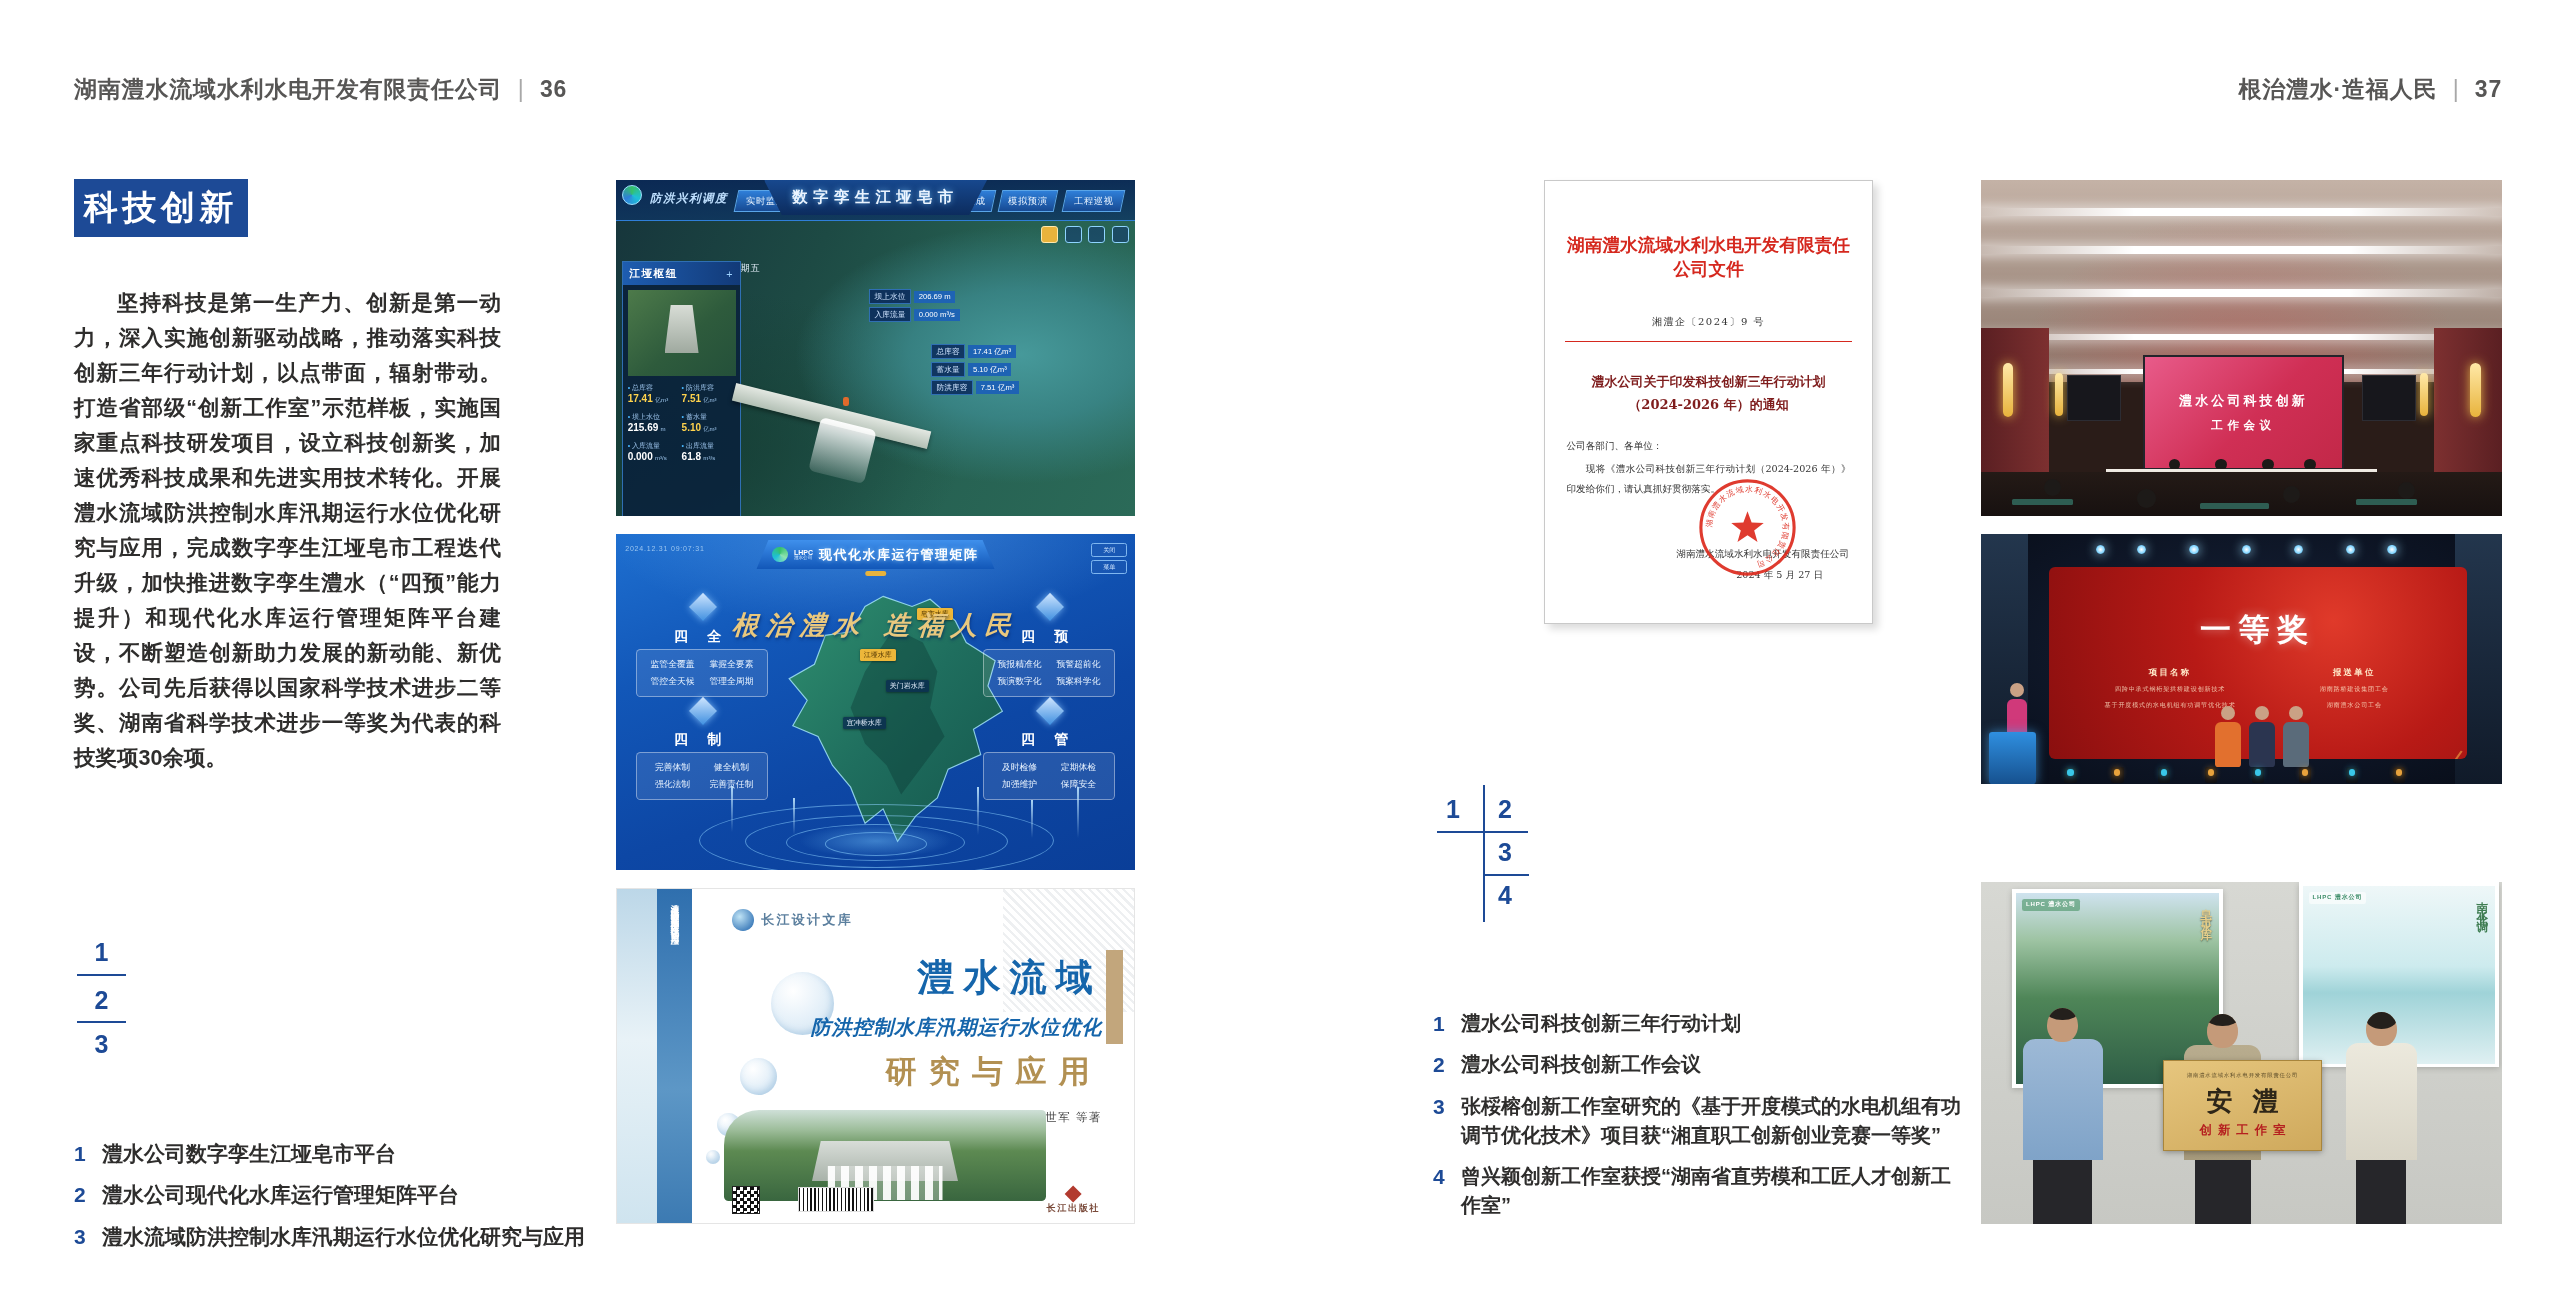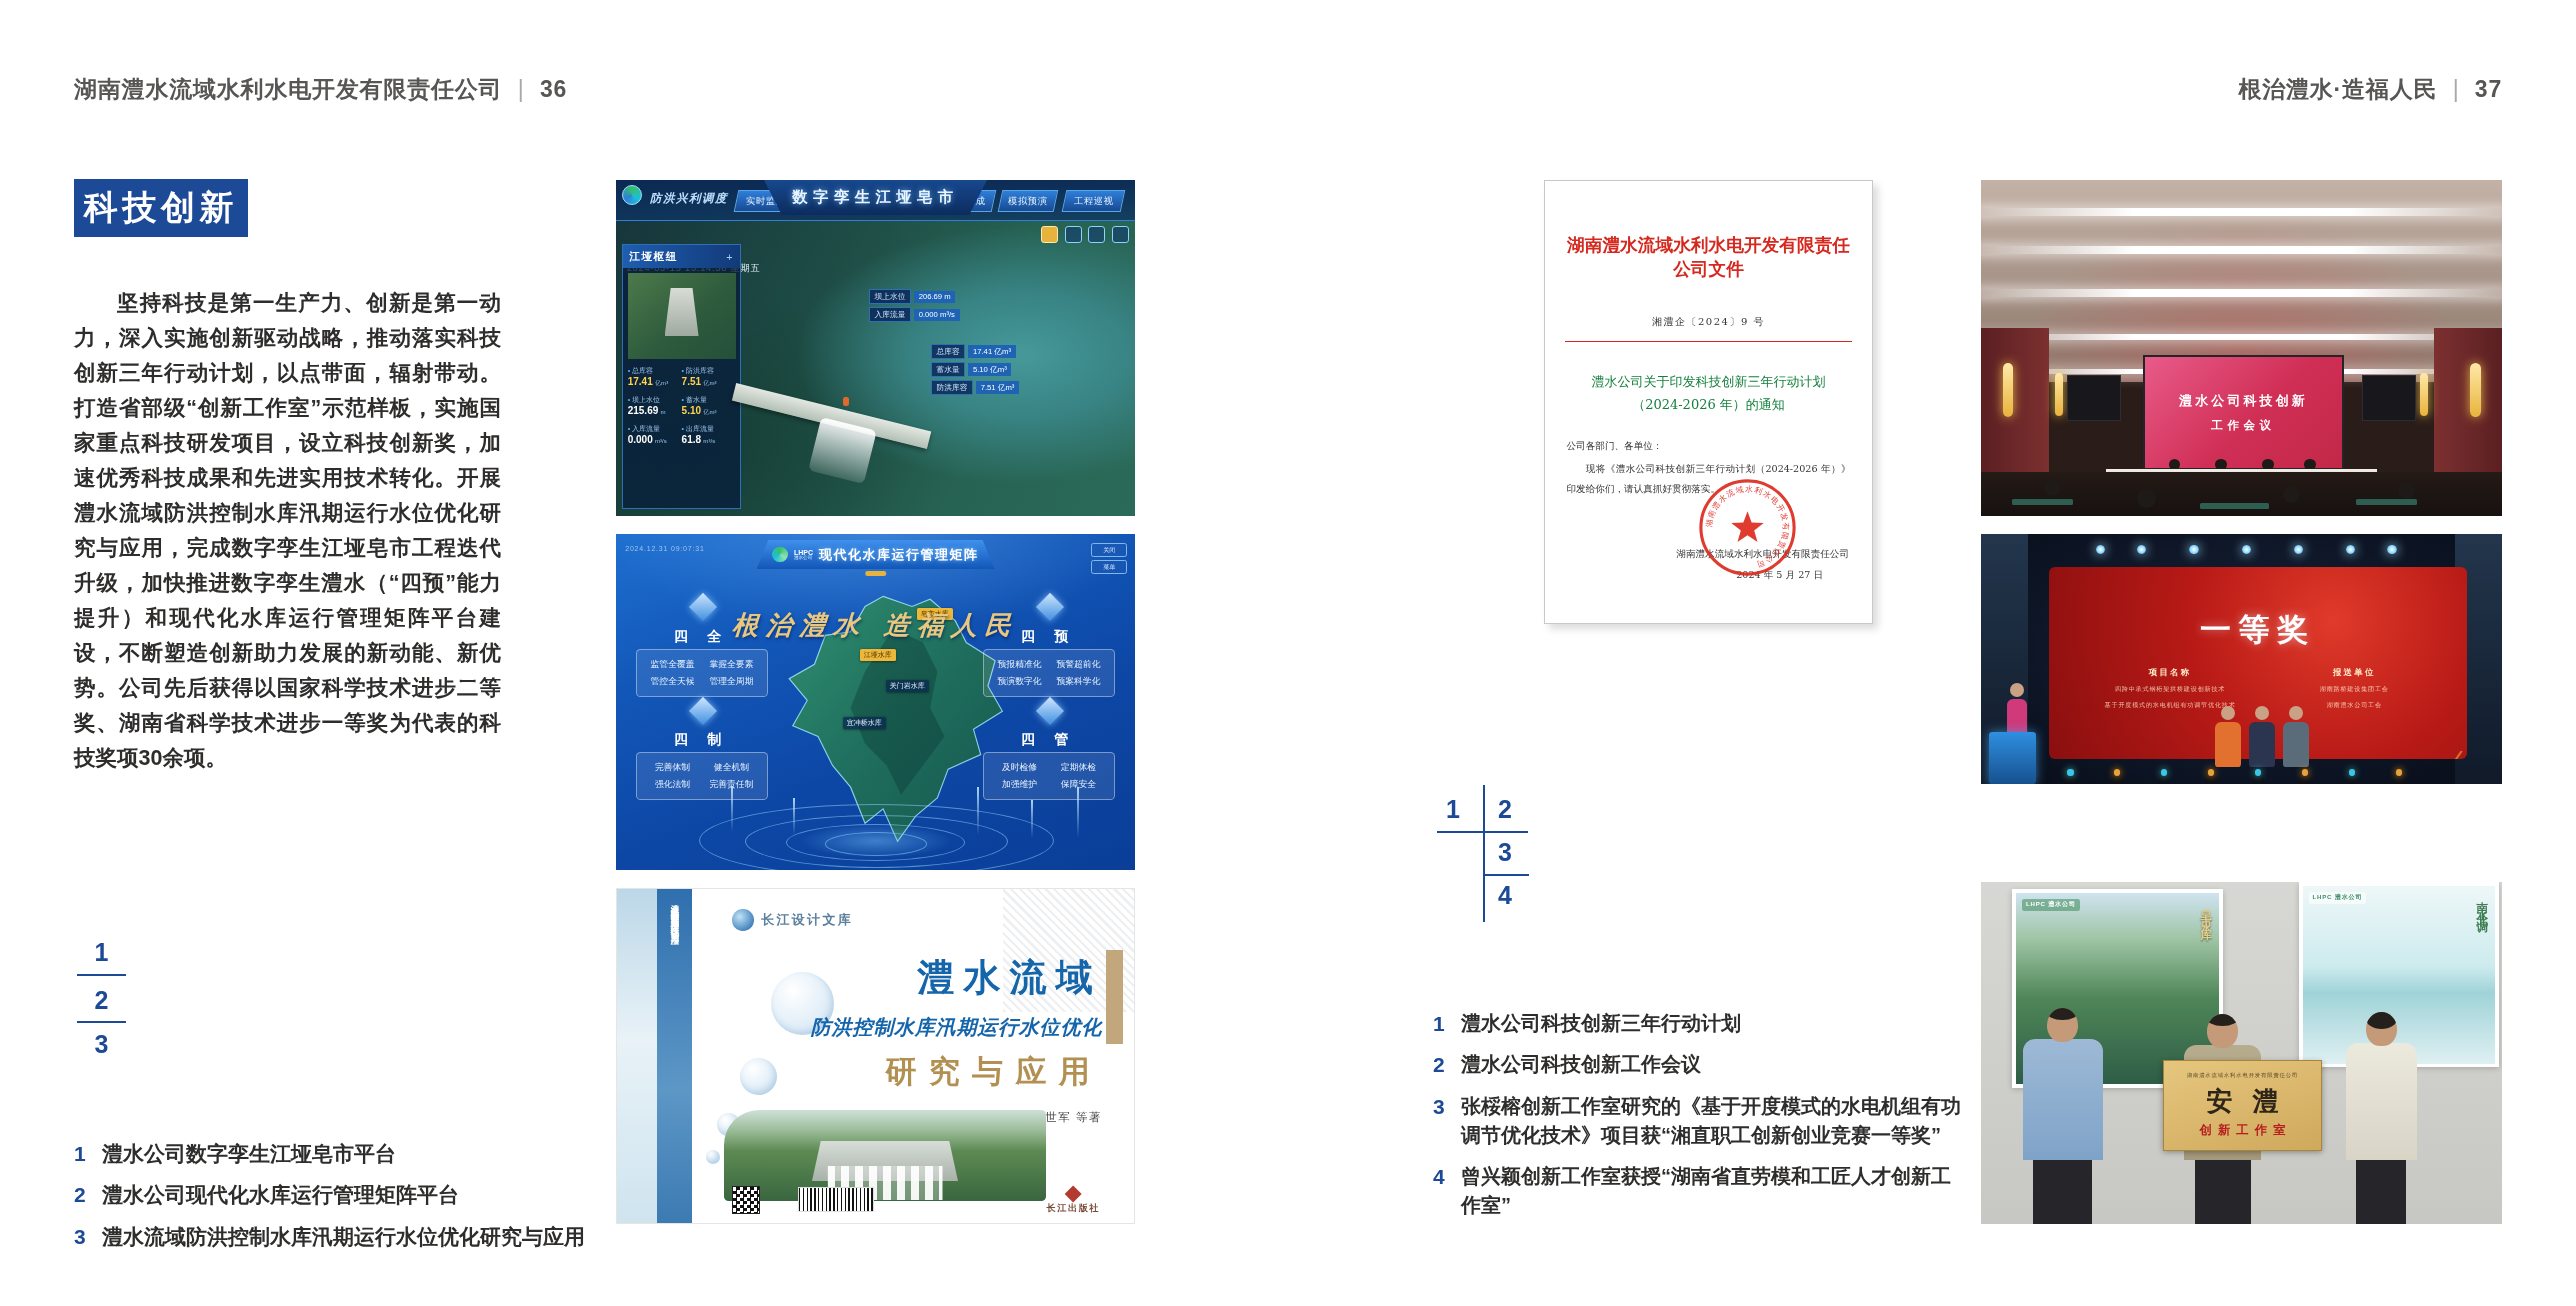--- a/index.html
+++ b/index.html
@@ -47,21 +47,21 @@
     background:conic-gradient(#35c06a,#1ec0d8,#2f7fd9,#35c06a);border:0.8px solid #9fe0ff;}
   #dashMenu{position:absolute;left:34px;top:10.7px;font-size:11.5px;font-style:italic;font-weight:bold;color:#bfe0ff;letter-spacing:1.5px;}
   .dtab{position:absolute;top:10px;width:58px;height:20px;transform:skewX(-12deg);
     background:linear-gradient(180deg,#2f7fd9,#174a93);border:0.8px solid #5aa5e8;
     display:flex;align-items:center;justify-content:center;}
   .dtab span{transform:skewX(12deg);color:#eaf4ff;font-size:9.2px;letter-spacing:0.8px;}
   #dashIcons{position:absolute;right:6.1px;top:46px;display:flex;gap:6.1px;}
   .dico{width:15.4px;height:15.4px;border:0.8px solid #8fd4ff;border-radius:3.1px;background:rgba(20,60,110,.6);}
   .dico.y{background:#e8b33c;border-color:#ffe9ae;}
   #dashTime{position:absolute;left:10.7px;top:48px;color:#e2ecf7;font-size:9.2px;letter-spacing:0.8px;margin-top:34px;}
-  #dashPanel{position:absolute;left:6.1px;top:64px;width:117px;height:263px;background:rgba(8,30,60,.78);
+  #dashPanel{position:absolute;left:6.1px;top:81px;width:117px;height:263px;background:rgba(8,30,60,.78);
     border:0.8px solid #2f6fb3;}
   #dashPanelHdr{height:23px;background:linear-gradient(90deg,#1e5db0,#123a78);display:flex;align-items:center;
     color:#fff;font-size:10.7px;font-weight:bold;padding:0 6.1px;letter-spacing:1.5px;}
   #dashPanelHdr .plus{margin-left:auto;color:#9fd4ff;font-weight:400;}
   #dashPhoto{margin:4.6px;height:86px;position:relative;overflow:hidden;
     background:linear-gradient(140deg,#4d7a4a 0%,#2e5b3c 55%,#24503a 100%);}
   #dashPhotoDam{position:absolute;left:50%;top:18%;transform:translateX(-50%);width:34px;height:48px;
     background:linear-gradient(180deg,#d8ddd6,#9fa99f);clip-path:polygon(18% 0,82% 0,100% 100%,0 100%);}
   #dashStats{display:flex;flex-wrap:wrap;padding:3.1px 4.6px;}
   .stat{width:50%;margin-bottom:7px;}
@@ -148,21 +148,21 @@
   #bkPub{position:absolute;right:34px;bottom:7.7px;text-align:center;}
   #bkPubLogo{width:12.3px;height:12.3px;margin:0 auto 2.3px;background:#b23a2e;transform:rotate(45deg);}
   #bkPubT{font-size:9.2px;font-weight:bold;color:#7a4a3a;letter-spacing:1.5px;}
 
   
   #figDoc{left:1544px;top:180px;width:329px;height:444px;background:#fff;border:0.8px solid #c9c9c9;
     box-shadow:4.6px 4.6px 7.7px rgba(0,0,0,.14);font-family:"DejaVu Serif",serif;box-sizing:border-box;}
   #docHdr{margin:52px 17px 0;text-align:center;color:#d5281e;font-size:17.7px;font-weight:bold;line-height:1.35;}
   #docNo{margin-top:34px;text-align:center;font-size:10px;color:#333;letter-spacing:1.5px;}
   #docRule{margin:12.3px auto 0;width:88%;border-top:1.5px solid #d5281e;}
-  #docTitle{margin:28px 15.4px 0;text-align:center;font-size:13px;font-weight:normal;color:#15803d;line-height:1.8;}
+  #docTitle{margin:28px 15.4px 0;text-align:center;font-size:13px;font-weight:bold;color:#7f1d1d;line-height:1.8;}
   #docSal{margin:23px 21.5px 0;font-size:9.6px;color:#333;}
   #docBody{margin:6.1px 21.5px 0;font-size:9.6px;color:#333;line-height:2.1;text-indent:2em;text-align:justify;}
   #docSign{margin:49px 23px 0;text-align:right;font-size:9.6px;color:#333;}
   #docDate{margin:7.7px 49px 0;text-align:right;font-size:9.6px;color:#333;}
   #docSeal{position:absolute;left:152px;top:296px;width:101px;height:101px;opacity:.92;}
 
   
   .rline{position:absolute;background:#1d4a96;}
 
   

